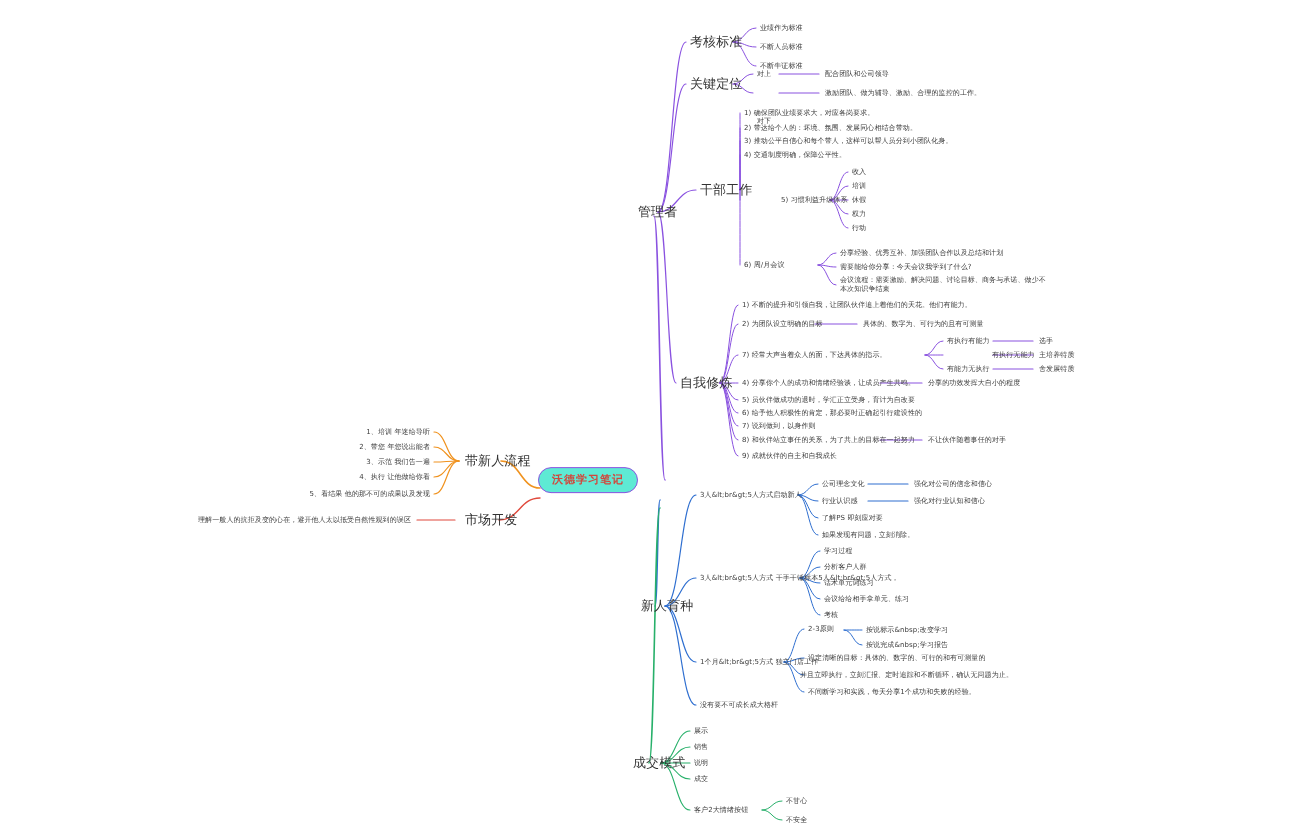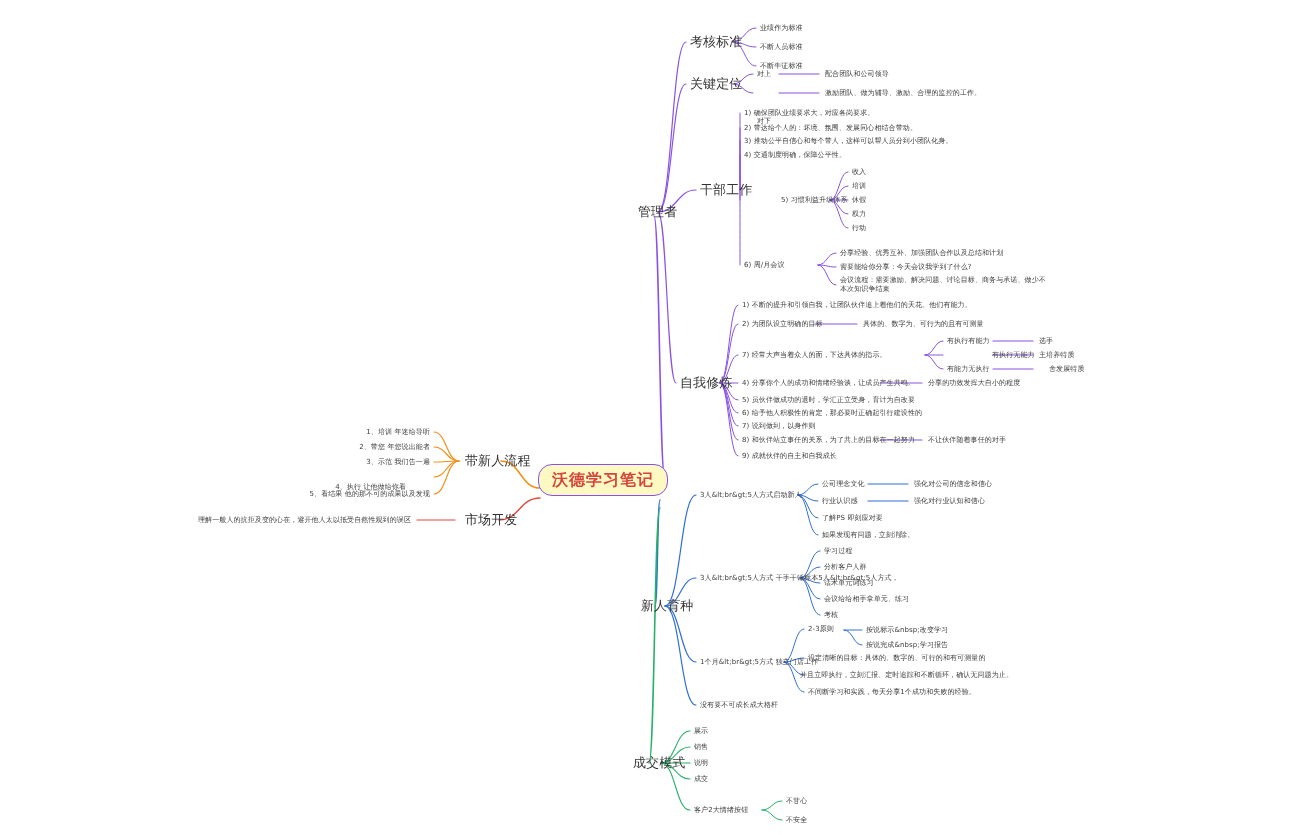--- a/index.html
+++ b/index.html
@@ -10,21 +10,21 @@
   }
   #canvas{position:absolute;left:0;top:0;width:1296px;height:840px;}
   svg.links{position:absolute;left:0;top:0;width:1296px;height:840px;pointer-events:none;}
   .node{
     position:absolute;white-space:pre;line-height:1.25;
     color:#3b3b3b;font-size:7px;letter-spacing:0.1px;
   }
   .node.lv1{font-size:13px;color:#333;}
   .node.root{
     border:1.6px solid #8a52e0;border-radius:14px;
-    background:#fef9c3;color:#d2473c;font-size:16px;font-weight:bold;
+    background:#5eead4;color:#d2473c;font-size:11px;font-weight:bold;
     padding:5px 13px;letter-spacing:1px;
   }
   .node.wrap{white-space:normal;}
   .anchor-r{transform:translateY(-50%);}
   .anchor-l{transform:translate(-100%,-50%);text-align:right;}
 </style>
 </head>
 <body>
 
 <div id="canvas">
@@ -150,21 +150,21 @@
       <div class="node  anchor-r" style="left: 742px; top: 413px;">6) 给予他人积极性的肯定，那必要时正确起引行建设性的</div>
       <div class="node  anchor-r" style="left: 742px; top: 426px;">7) 说到做到，以身作则</div>
       <div class="node  anchor-r" style="left: 742px; top: 440px;">8) 和伙伴站立事任的关系，为了共上的目标在一起努力</div>
       <div class="node  anchor-r" style="left: 928px; top: 440px;">不让伙伴随着事任的对手</div>
       <div class="node  anchor-r" style="left: 742px; top: 456px;">9) 成就伙伴的自主和自我成长</div>
       <div class="node  anchor-r" style="left: 947px; top: 341px;">有执行有能力</div>
       <div class="node  anchor-r" style="left: 1039px; top: 341px;">选手</div>
       <div class="node  anchor-r" style="left: 992px; top: 355px;">有执行无能力</div>
       <div class="node  anchor-r" style="left: 1039px; top: 355px;">主培养特质</div>
       <div class="node  anchor-r" style="left: 947px; top: 369px;">有能力无执行</div>
-      <div class="node  anchor-r" style="left: 1039px; top: 369px; margin-left: 10px;">舍发展特质</div>
+      <div class="node  anchor-r" style="left: 1039px; top: 369px;">舍发展特质</div>
       <div class="node lv1 anchor-r" style="left: 641px; top: 606px;">新人育种</div>
       <div class="node  anchor-r" style="left: 700px; top: 495px;">3人&amp;lt;br&amp;gt;5人方式启动新人</div>
       <div class="node  anchor-r" style="left: 700px; top: 578px;">3人&amp;lt;br&amp;gt;5人方式 干手干锤标本5人&amp;lt;br&amp;gt;5人方式，</div>
       <div class="node  anchor-r" style="left: 700px; top: 662px;">1个月&amp;lt;br&amp;gt;5方式 独立门店工作</div>
       <div class="node  anchor-r" style="left: 700px; top: 705px;">没有要不可成长成大格杆</div>
       <div class="node  anchor-r" style="left: 822px; top: 484px;">公司理念文化</div>
       <div class="node  anchor-r" style="left: 914px; top: 484px;">强化对公司的信念和信心</div>
       <div class="node  anchor-r" style="left: 822px; top: 501px;">行业认识感</div>
       <div class="node  anchor-r" style="left: 914px; top: 501px;">强化对行业认知和信心</div>
       <div class="node  anchor-r" style="left: 822px; top: 518px;">了解PS 即刻应对要</div>
@@ -185,18 +185,18 @@
       <div class="node  anchor-r" style="left: 694px; top: 747px;">销售</div>
       <div class="node  anchor-r" style="left: 694px; top: 763px;">说明</div>
       <div class="node  anchor-r" style="left: 694px; top: 779px;">成交</div>
       <div class="node  anchor-r" style="left: 694px; top: 810px;">客户2大情绪按钮</div>
       <div class="node  anchor-r" style="left: 786px; top: 801px;">不甘心</div>
       <div class="node  anchor-r" style="left: 786px; top: 820px;">不安全</div>
       <div class="node lv1 anchor-r" style="left: 465px; top: 461px;">带新人流程</div>
       <div class="node  anchor-l" style="left: 430px; top: 432px;">1、培训 年迷给导听</div>
       <div class="node  anchor-l" style="left: 430px; top: 447px;">2、带您 年您说出能者</div>
       <div class="node  anchor-l" style="left: 430px; top: 462px;">3、示范 我们告一遍</div>
-      <div class="node  anchor-l" style="left: 406px; top: 477px; margin-top: 10px;">4、执行 让他做给你看</div>
+      <div class="node  anchor-l" style="left: 430px; top: 477px;">4、执行 让他做给你看</div>
       <div class="node  anchor-l" style="left: 430px; top: 494px;">5、看结果 他的那不可的成果以及发现</div>
       <div class="node lv1 anchor-r" style="left: 465px; top: 520px;">市场开发</div>
       <div class="node  anchor-l" style="left: 411px; top: 520px;">理解一般人的抗拒及变的心在，避开他人太以抵受自然性观到的误区</div>
     </div>
 </div>
 
 </body></html>

